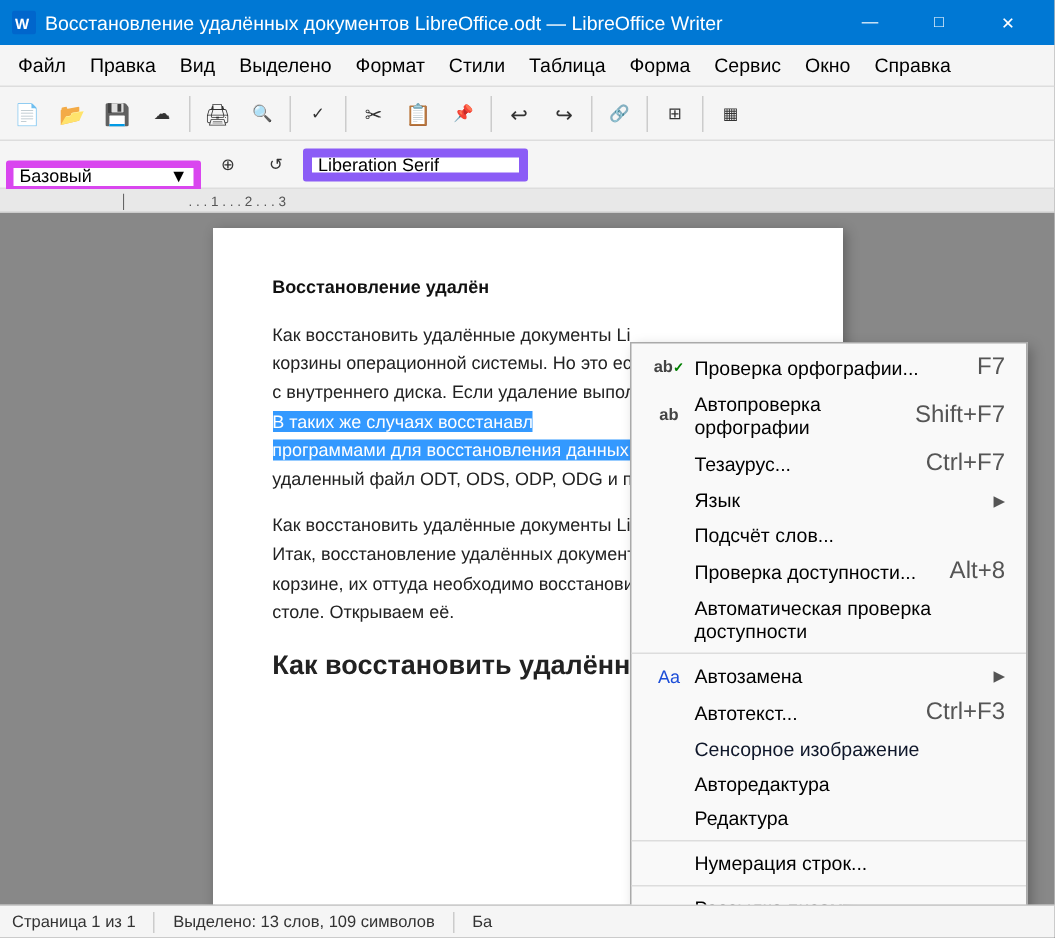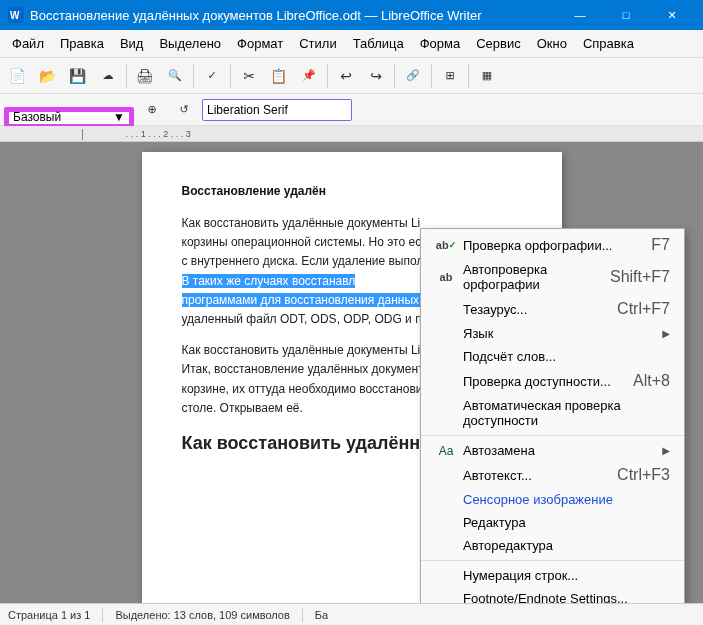--- a/index.html
+++ b/index.html
@@ -71,21 +71,21 @@
     .style-select {
       width: 130px; height: 22px;
       border: 5px solid #d946ef; border-radius: 2px;
       background: white; padding: 0 4px; font-size: 12px;
       display: flex; align-items: flex-end; justify-content: space-between;
       cursor: pointer;
       margin-top: 17px;
     }
     .font-name {
       width: 150px; height: 22px;
-      border: 1px solid #8b5cf6; border-radius: 2px;
+      border: 6px solid #8b5cf6; border-radius: 2px;
       background: white; padding: 0 4px; font-size: 12px;
       display: flex; align-items: center;
     }
 
     
     .ruler {
       background: #e8e8e8;
       height: 16px;
       border-bottom: 1px solid #ccc;
       display: flex;
@@ -167,26 +167,26 @@
       margin-top: 16px;
     }
     .drop-item {
       display: flex;
       align-items: center;
       padding: 4px 14px;
       cursor: pointer;
       position: relative;
       min-height: 22px;
     }
-    .drop-item-icon { width: 22px; display: flex; align-items: center; justify-content: center; margin-right: 6px; flex-shrink: 0; font-size: 14px; color: #14532d; }
+    .drop-item-icon { width: 22px; display: flex; align-items: center; justify-content: center; margin-right: 6px; flex-shrink: 0; font-size: 14px; color: #1d4ed8; }
     .drop-item-label { flex: 1; }
     .drop-item-shortcut { color: #555; font-size: 16px; margin-left: 8px; }
     .drop-item-arrow { color: #555; font-size: 10px; margin-left: 4px; }
     .drop-separator { height: 1px; background: #ddd; margin: 3px 0; }
-    .drop-item.disabled { color: #1d4ed8; cursor: default; align-items: center; }
+    .drop-item.disabled { color: #0f172a; cursor: default; align-items: center; }
   </style>
 </head>
 <body>
 
 <div class="title-bar">
   <div class="title-bar-icon">
     <svg width="16" height="16" viewBox="0 0 16 16">
         <rect width="16" height="16" rx="2" fill="#0066cc"></rect>
         <text x="2" y="12" font-size="10" fill="white" font-weight="bold">W</text>
       </svg>
@@ -319,34 +319,30 @@
       <div class="drop-item-icon"></div>
       <div class="drop-item-label">Автотекст...</div>
       <div class="drop-item-shortcut">Ctrl+F3</div>
     </div>
     <div class="drop-item disabled">
       <div class="drop-item-icon"></div>
       <div class="drop-item-label">Сенсорное изображение</div>
     </div>
     <div class="drop-item">
       <div class="drop-item-icon"></div>
+      <div class="drop-item-label">Авторедактура</div>
+    </div>
+    <div class="drop-item">
+      <div class="drop-item-icon"></div>
       <div class="drop-item-label">Редактура</div>
     </div>
-    <div class="drop-item">
-      <div class="drop-item-icon"></div>
-      <div class="drop-item-label">Авторедактура</div>
-    </div>
     <div class="drop-separator"></div>
     <div class="drop-item">
       <div class="drop-item-icon"></div>
       <div class="drop-item-label">Нумерация строк...</div>
-    </div>
-    <div class="drop-item">
-      <div class="drop-item-icon"></div>
-      <div class="drop-item-label">Footnote/Endnote Settings...</div>
     </div>
     <div class="drop-separator"></div>
     <div class="drop-item">
       <div class="drop-item-icon"></div>
       <div class="drop-item-label">Рассылка писем...</div>
     </div>
     <div class="drop-item">
       <div class="drop-item-icon"></div>
 
     </div>

